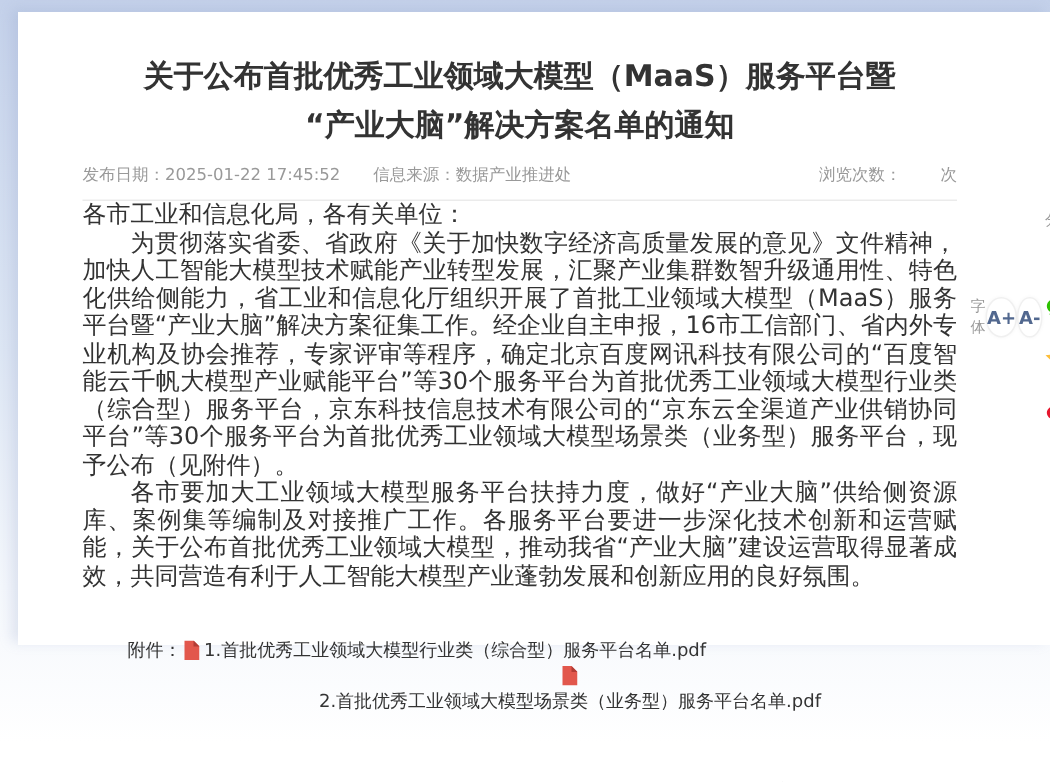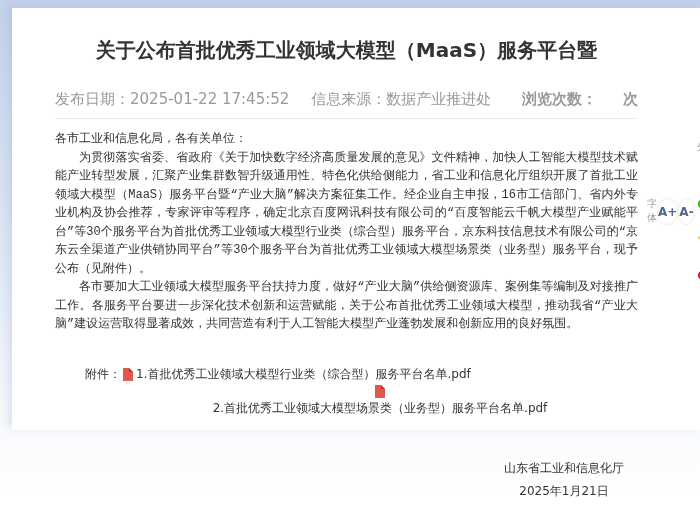--- a/index.html
+++ b/index.html
@@ -26,30 +26,30 @@
     background:#ffffff;
     box-shadow:-4px -2px 8px rgba(130,150,190,0.22);
   }
   .doc{position:absolute;left:43px;top:0;width:583px;}
   .title{
     margin-top:26px;text-align:center;
     font-size:20px;font-weight:bold;color:var(--text-dark);
     line-height:33px;
   }
   .meta{
-    margin-top:23px;display:flex;align-items:center;
-    font-size:15px;color:var(--text-gray);white-space:nowrap;justify-content:flex-end;
+    margin-top:9px;display:flex;align-items:center;
+    font-size:11px;color:var(--text-gray);white-space:nowrap;justify-content:flex-end;
   }
   .meta .m-item{margin-right:22px;}
-  .meta .m-right{margin-left:auto;font-weight:bold;}
+  .meta .m-right{margin-left:auto;}
   .meta .m-views-suffix{margin-left:26px;}
   .divider{margin-top:9px;border-bottom:1px solid #ebebeb;}
   .bodytext{
-    margin-top:11px;font-size:12px;color:var(--text-dark);
-    line-height:18.5px;text-align:justify;font-family:Liberation Mono, monospace;
+    font-size:16px;color:var(--text-dark);
+    line-height:18.5px;text-align:justify;
   }
   .bodytext p{margin:0;}
   .bodytext p.indent{text-indent:2em;}
   .attachments{margin-top:30px;margin-left:30px;font-size:12px;color:var(--text-dark);}
   .attach-row{display:flex;align-items:center;line-height:21px;}
   .attach-row.second{padding-left:37px;flex-direction:column;}
   .attach-label{white-space:nowrap;}
   .pdf-ic{display:inline-flex;margin:0 3px 0 1px;flex:none;}
   .attach-link{color:var(--text-dark);text-decoration:none;cursor:pointer;}
   .signature{
@@ -79,20 +79,21 @@
   svg{display:block;}
 </style>
 </head>
 <body>
 
 <div class="page">
   <div class="doc">
 
     <div class="title">
       <div>关于公布首批优秀工业领域大模型（MaaS）服务平台暨</div>
+      <div>“产业大脑”解决方案名单的通知</div>
     </div>
 
     <div class="meta">
       <span class="m-item"><span>发布日期：</span><span>2025-01-22 17:45:52</span></span>
       <span class="m-item"><span>信息来源：</span><span>数据产业推进处</span></span>
       <span class="m-right"><span>浏览次数：</span><span></span><span class="m-views-suffix">次</span></span>
     </div>
 
     <div class="divider"></div>
 

